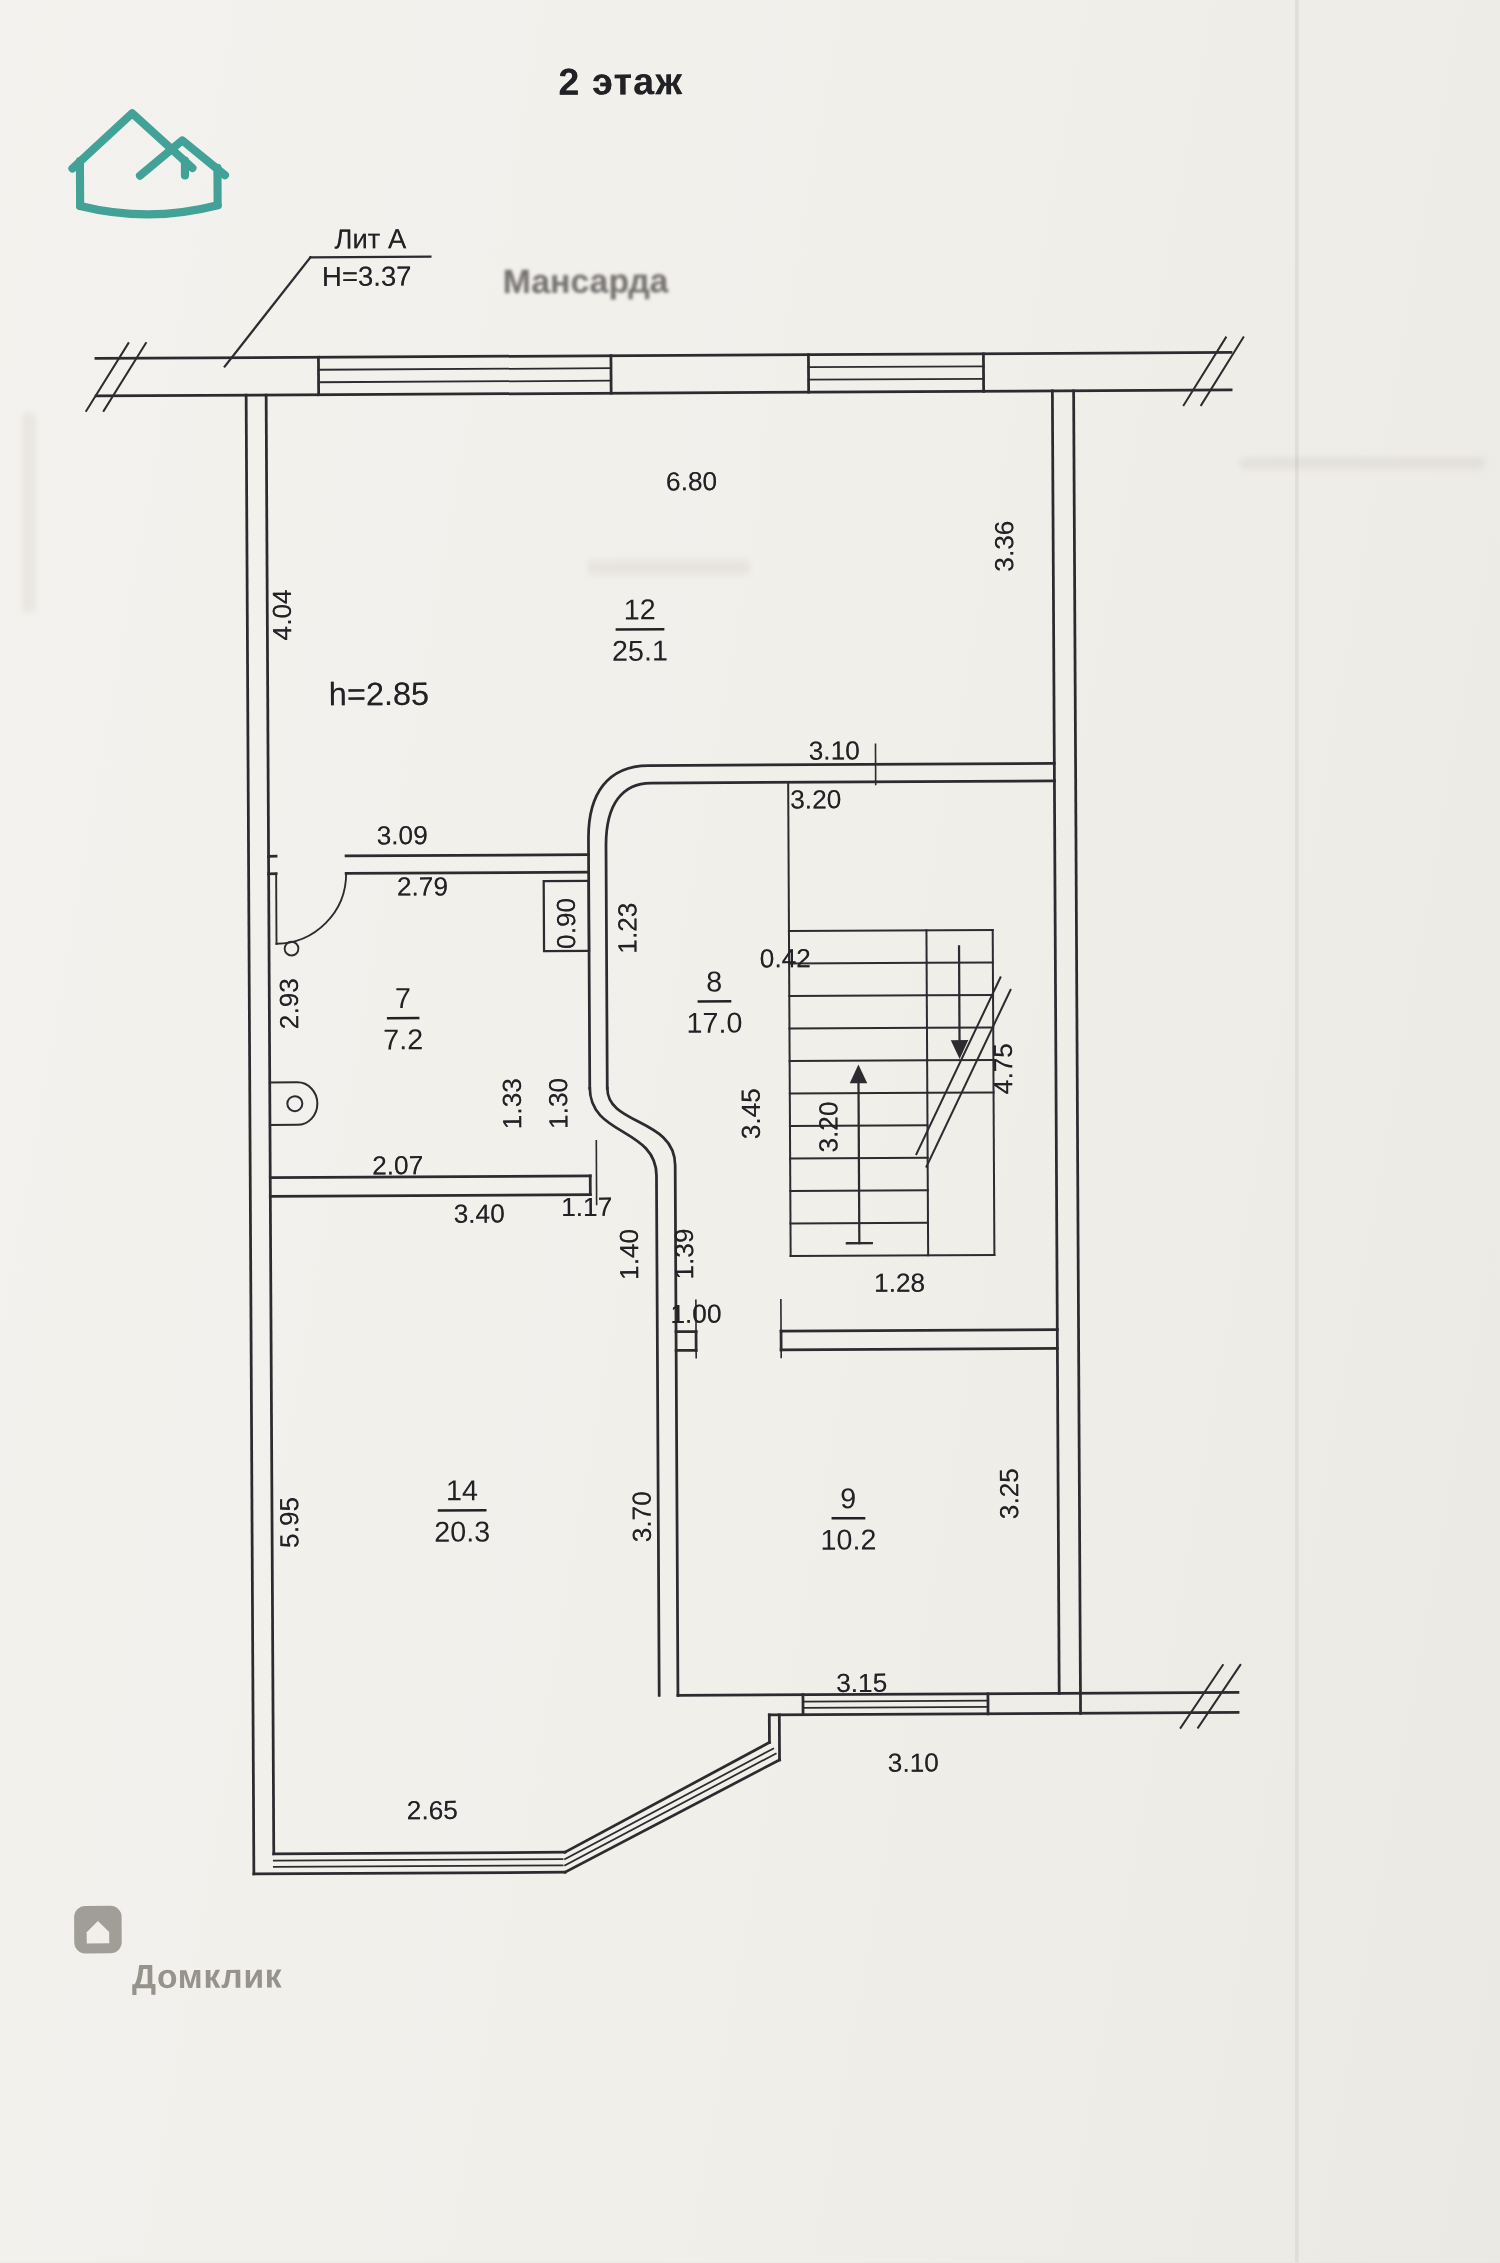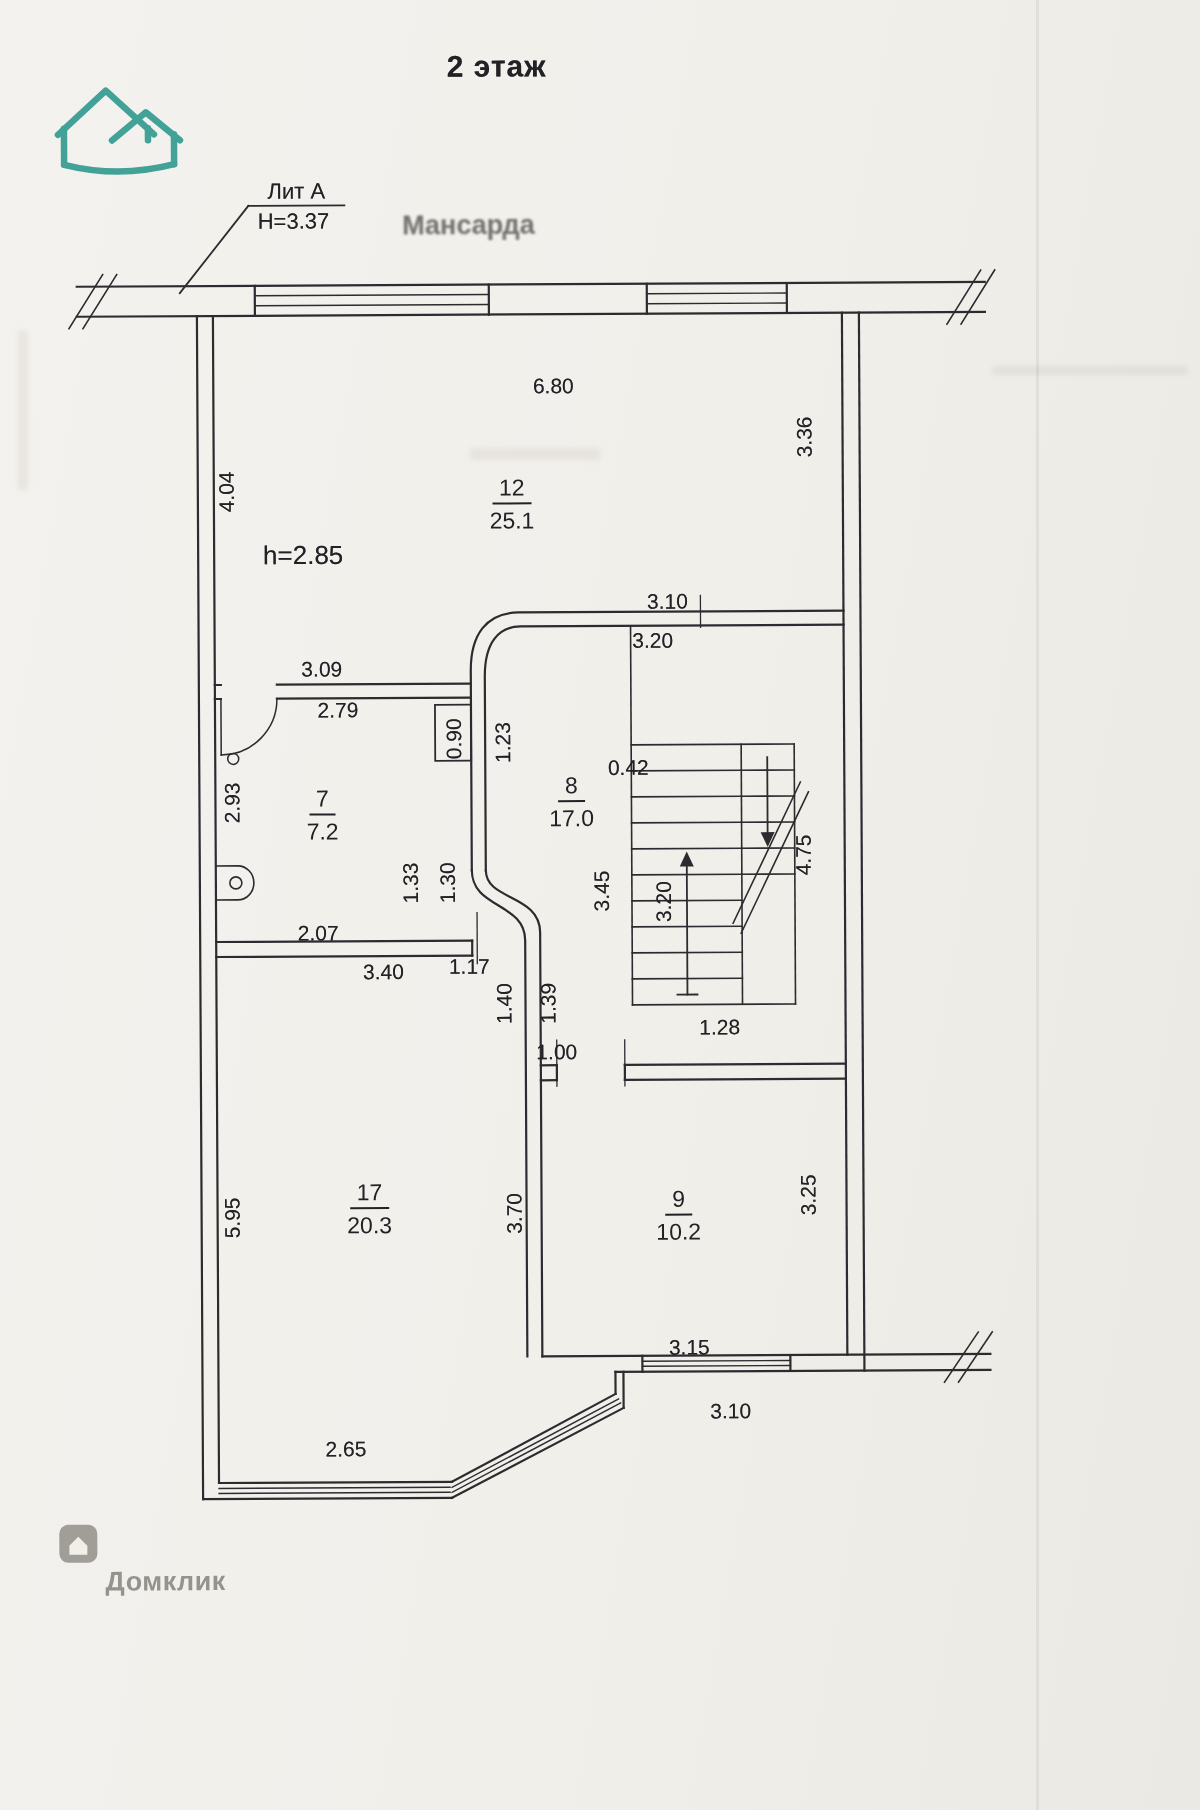--- a/index.html
+++ b/index.html
@@ -220,21 +220,21 @@
     </div>
     <div class="room" style="left:572px;top:772px;">
       <div class="num">8</div>
       <div class="area">17.0</div>
     </div>
     <div class="room" style="left:323px;top:784px;">
       <div class="num">7</div>
       <div class="area">7.2</div>
     </div>
     <div class="room" style="left:368px;top:1178px;">
-      <div class="num">17</div>
+      <div class="num">14</div>
       <div class="area">20.3</div>
     </div>
     <div class="room" style="left:677px;top:1186px;">
       <div class="num">9</div>
       <div class="area">10.2</div>
     </div>
 
     <div class="lbl" style="left:556px;top:338px;margin-top:48px;">6.80</div>
     <div class="lbl" style="left:669px;top:602px;">3.10</div>
     <div class="lbl" style="left:654px;top:641px;">3.20</div>

